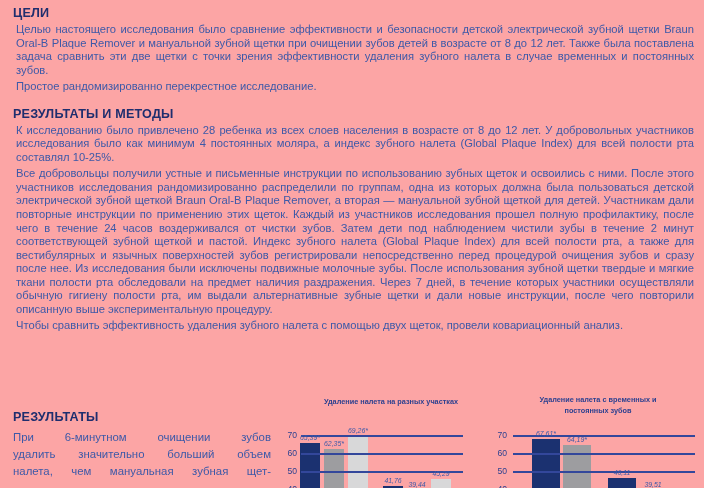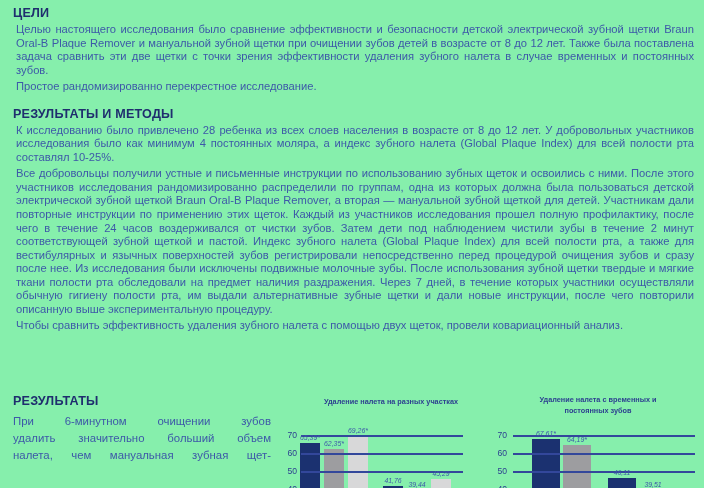--- a/index.html
+++ b/index.html
@@ -1,32 +1,32 @@
 <!DOCTYPE html>
 <html><head>
 <meta charset="utf-8">
 <style>
   html,body{margin:0;padding:0;}
   #page{
-    position:relative;width:704px;height:488px;overflow:hidden;background:#86efac;
+    position:relative;width:704px;height:488px;overflow:hidden;background:#fca5a5;
     font-family:"Liberation Sans",sans-serif;
   }
   #flow{position:absolute;left:13px;top:7px;width:684px;}
   .h{
     font-size:12.6px;font-weight:bold;color:#1f2e6e;letter-spacing:.2px;
     line-height:13px;margin:14px 0 3px 0;
   }
   .h.first{margin-top:0;}
   .p{
     font-size:11.2px;color:#3d59a8;line-height:13.55px;margin:3px;
     text-align:justify;
   }
   
   #results{position:absolute;left:13px;top:395px;width:258px;}
-  #results .h{margin:0 0 5px 0;}
+  #results .h{margin:16px 0 5px 0;}
   .rline{
     font-size:11.4px;color:#3d59a8;height:17px;line-height:17px;
     text-align:justify;text-align-last:justify;
   }
   
   .chart{position:absolute;height:95px;}
   .chart-title{
     position:absolute;left:50%;transform:translateX(-50%);
     font-size:7.3px;font-weight:bold;color:#2d4190;text-align:center;line-height:1.45;
     white-space:nowrap;

